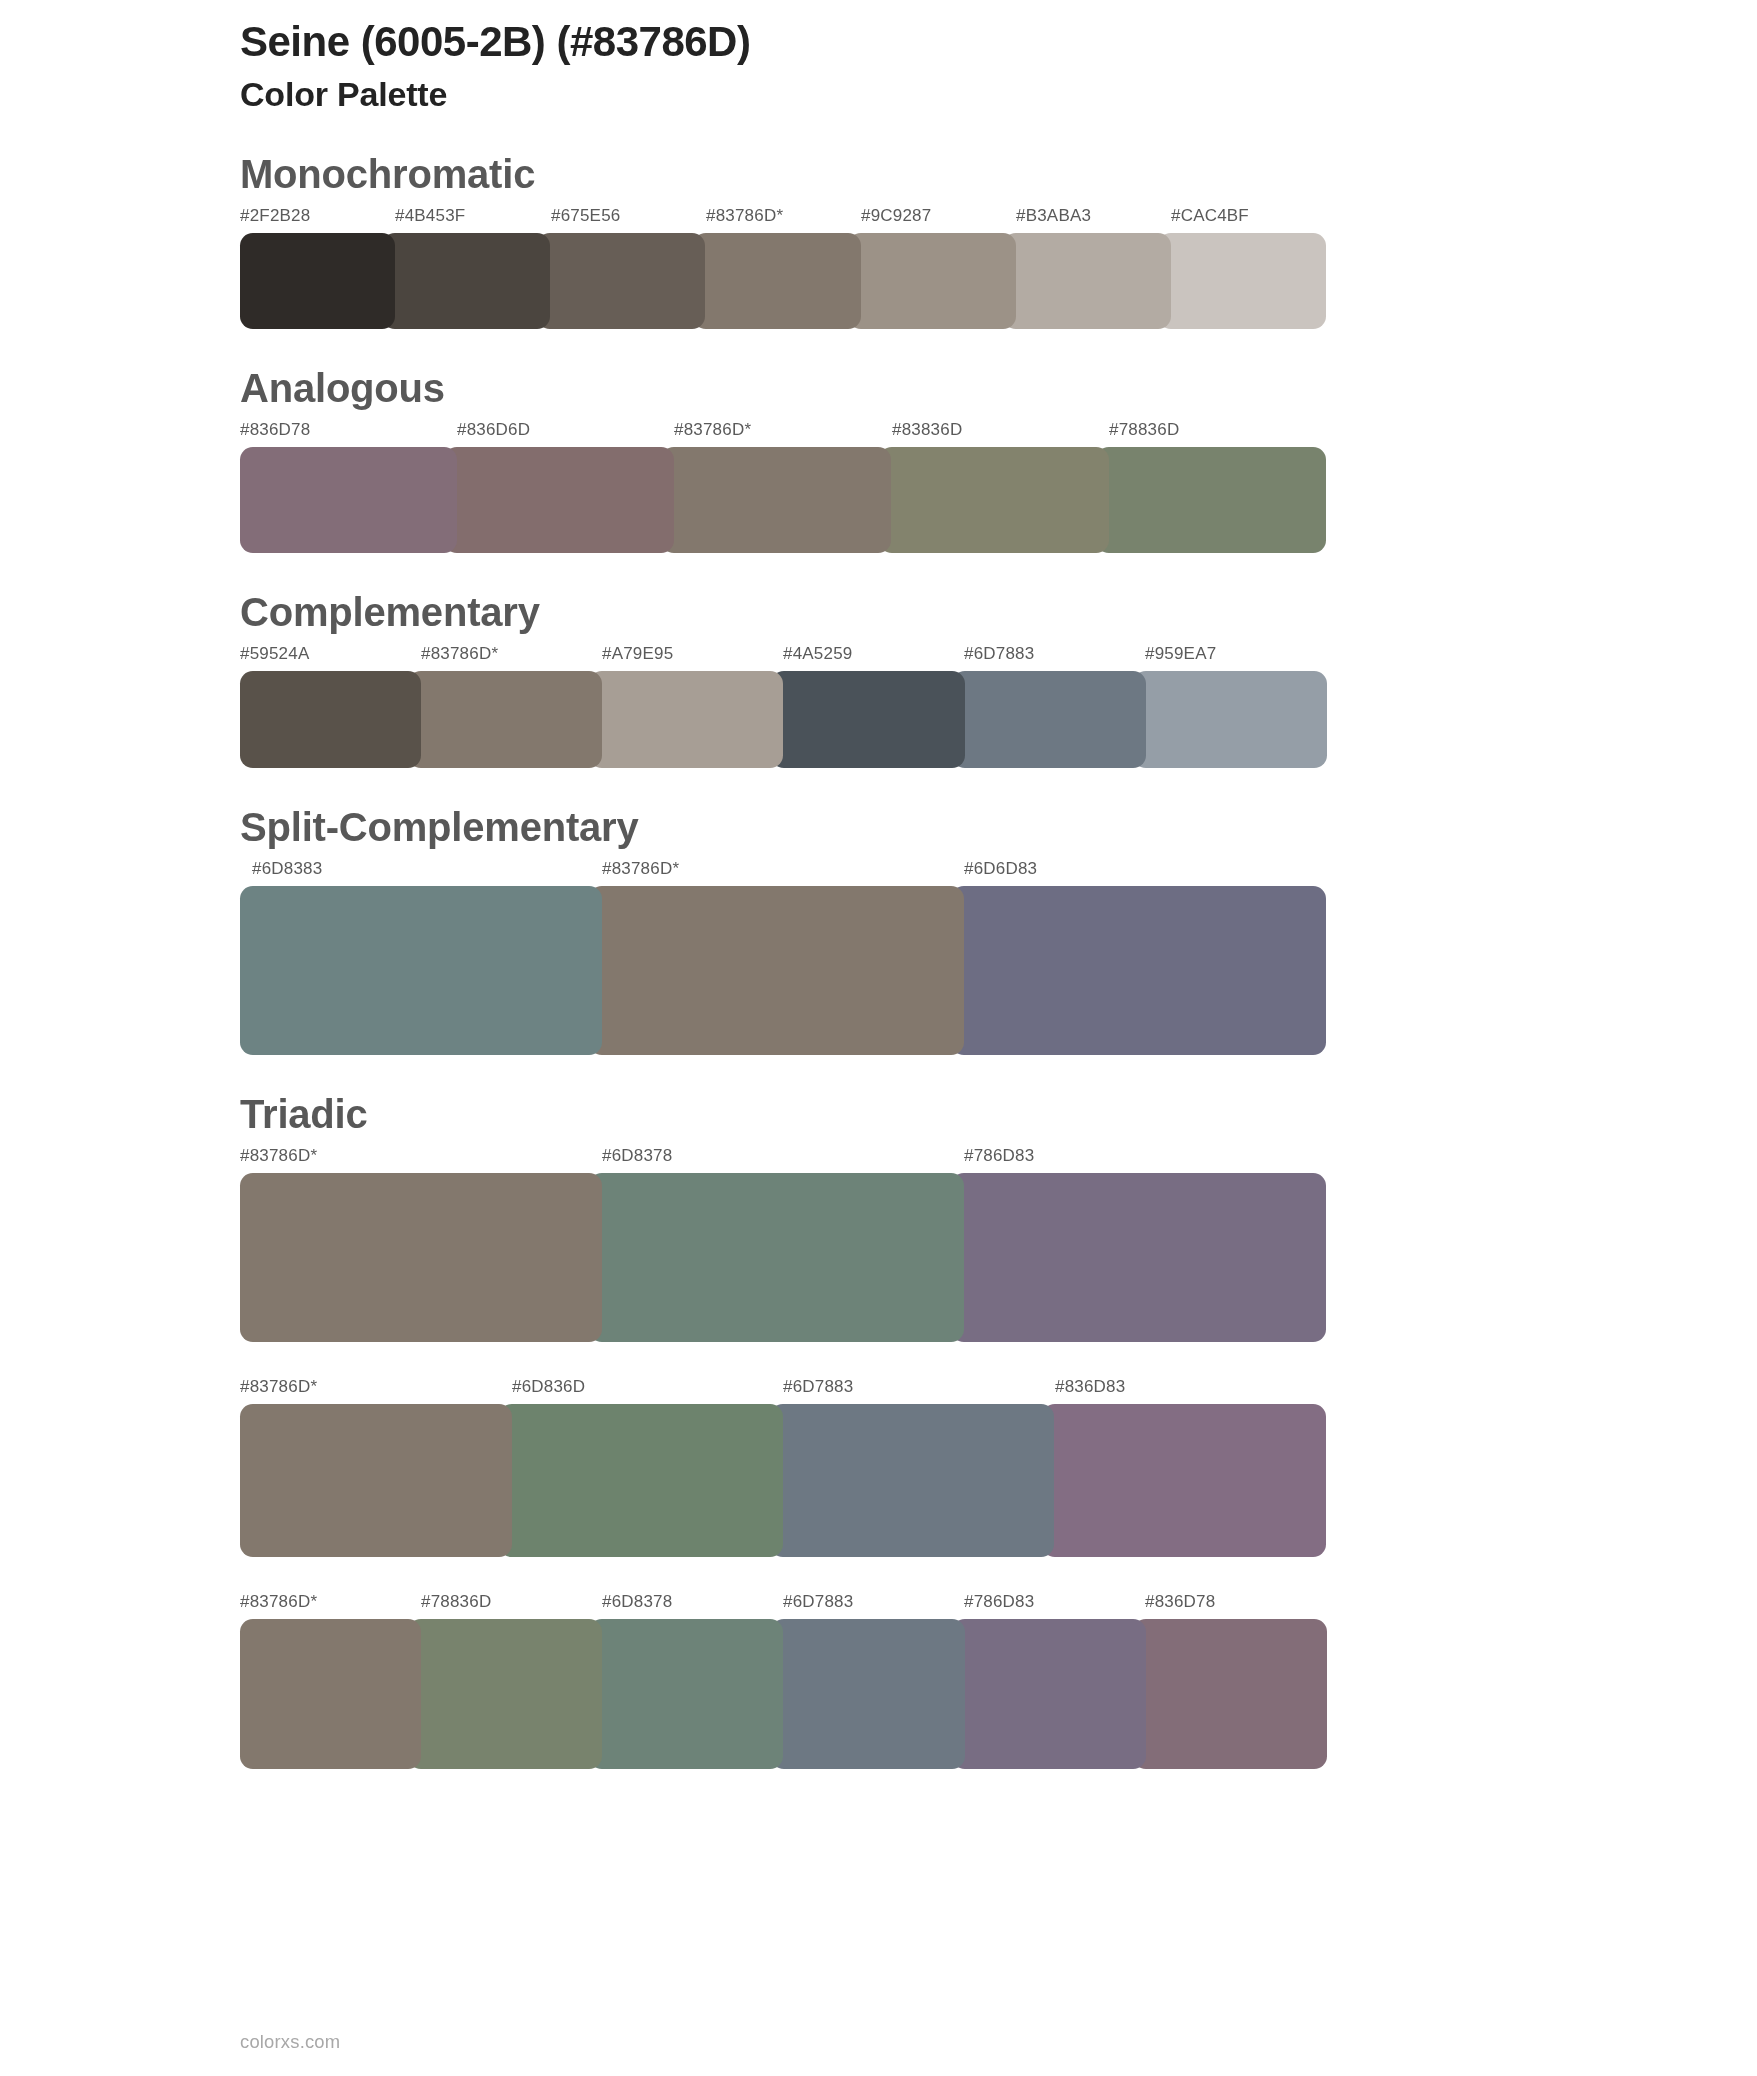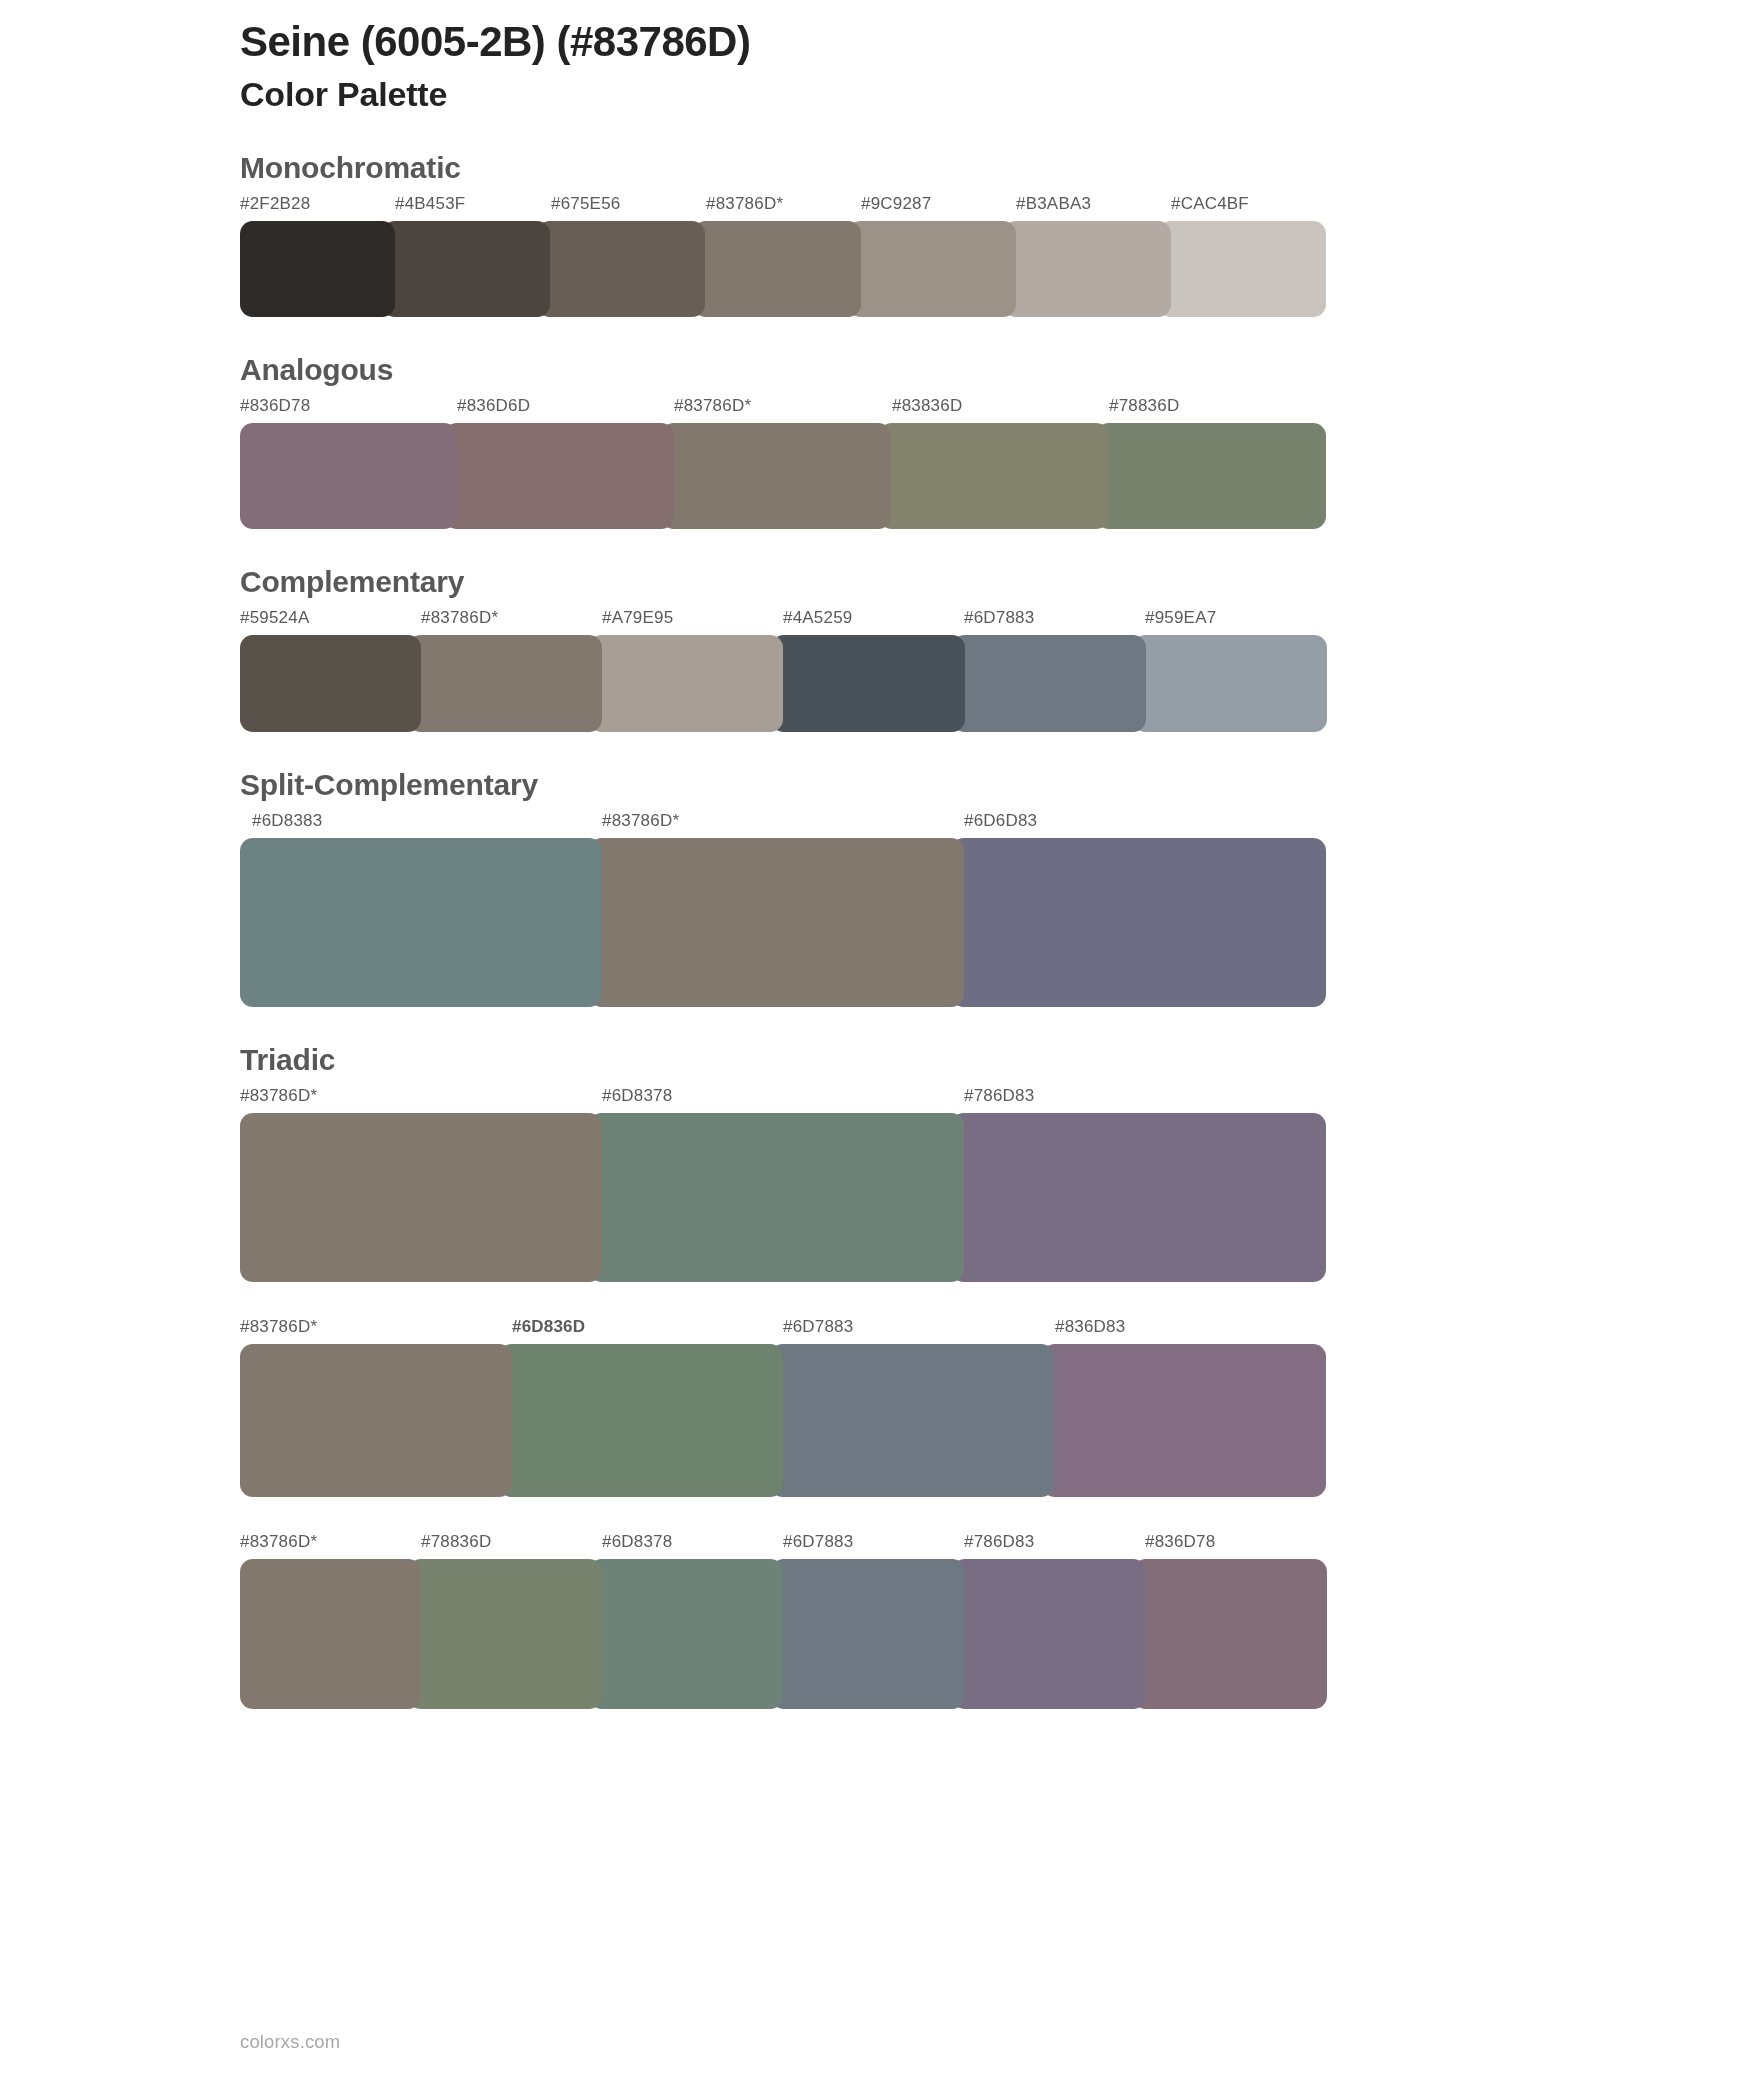--- a/index.html
+++ b/index.html
@@ -38,21 +38,21 @@
     font-weight: bold;
     color: #232323;
     letter-spacing: -0.2px;
     line-height: 1.25;
     margin-top: 8px;
   }
 
   
   .section { margin-top: 35px; }
   .section-heading {
-    font-size: 30px;
+    font-size: 40px;
     font-weight: bold;
     color: #585858;
     letter-spacing: -0.2px;
     line-height: 1.2;
   }
   .swatch-group {
     position: relative;
     width: 1035px;
     margin-top: 8px;
   }
@@ -194,21 +194,21 @@
               <div class="swatch" title="#83786D*" style="width: 362px; background: rgb(131, 120, 109); margin-left: 0px; z-index: 3;"></div>
               <div class="swatch" title="#6D8378" style="width: 375px; background: rgb(109, 131, 120); margin-left: -12.8px; z-index: 2;"></div>
               <div class="swatch" title="#786D83" style="width: 375px; background: rgb(120, 109, 131); margin-left: -12.8px; z-index: 1;"></div>
             </div>
           </div>
         </div>
         <div class="section">
           <div class="swatch-group">
             <div class="labels">
               <div class="label" style="left: 0px;">#83786D*</div>
-              <div class="label" style="left: 272px; font-weight: bold;">#6D836D</div>
+              <div class="label" style="left: 272px;">#6D836D</div>
               <div class="label" style="left: 543px;">#6D7883</div>
               <div class="label" style="left: 815px;">#836D83</div>
             </div>
             <div class="swatches" style="height: 153px;">
               <div class="swatch" title="#83786D*" style="width: 272px; background: rgb(131, 120, 109); margin-left: 0px; z-index: 4;"></div>
               <div class="swatch" title="#6D836D" style="width: 284px; background: rgb(109, 131, 109); margin-left: -12.8px; z-index: 3;"></div>
               <div class="swatch" title="#6D7883" style="width: 284px; background: rgb(109, 120, 131); margin-left: -12.8px; z-index: 2;"></div>
               <div class="swatch" title="#836D83" style="width: 284px; background: rgb(131, 109, 131); margin-left: -12.8px; z-index: 1;"></div>
             </div>
           </div>

